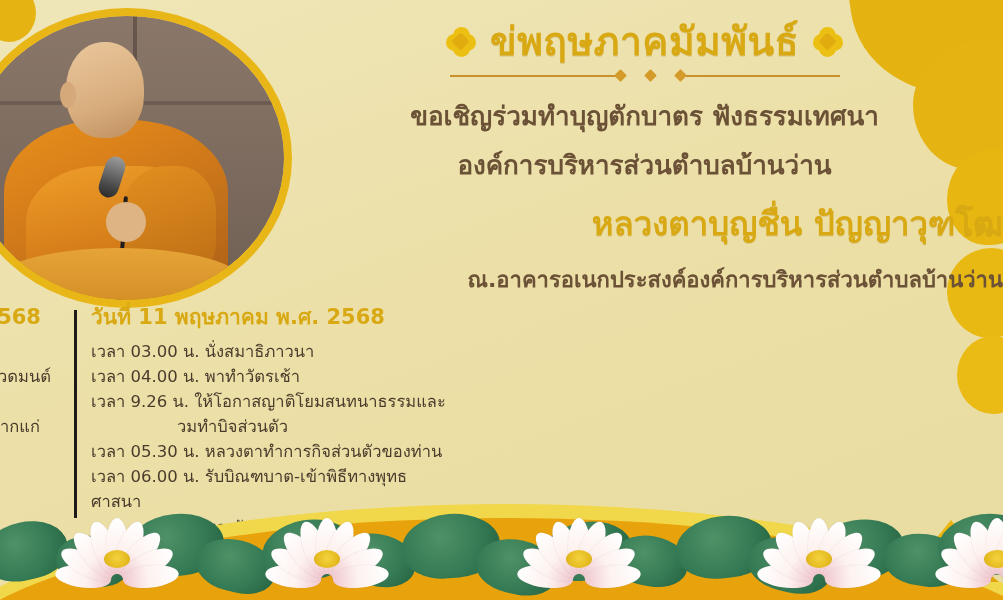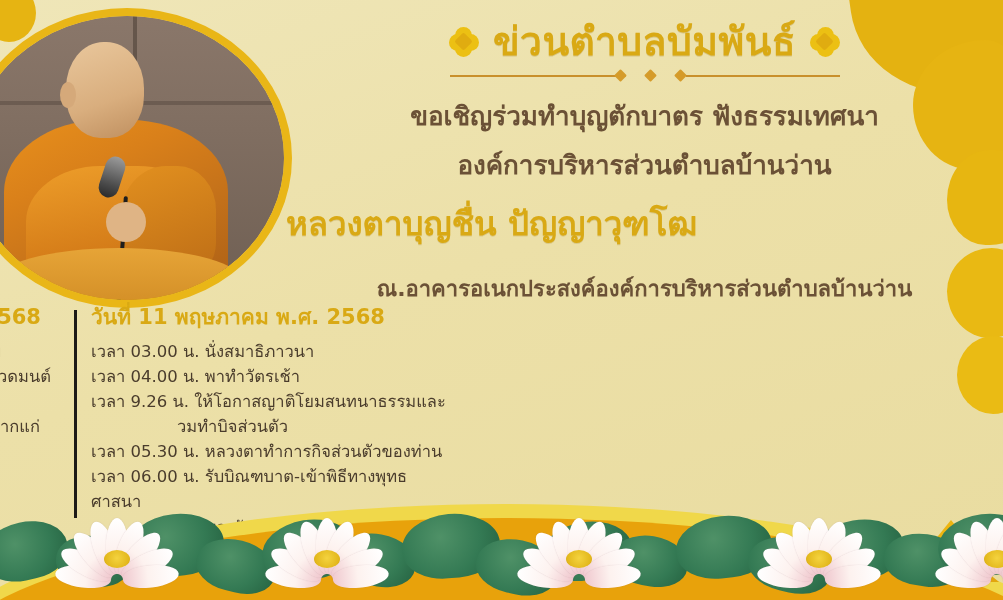--- a/index.html
+++ b/index.html
@@ -94,24 +94,24 @@
   .divider .ln.l{left:10px;width:168px;}
   .divider .ln.r{left:246px;width:154px;}
   .divider .dia{position:absolute;top:2px;width:9px;height:9px;background:#d59b2a;
       transform:rotate(45deg);border-radius:1px;}
   .divider .d1{left:176px;} .divider .d2{left:206px;} .divider .d3{left:236px;}
 
   .sub{margin:0;text-align:center;color:#6b5136;font-weight:bold;
       font-family:"DejaVu Sans","Liberation Sans",sans-serif;}
   .sub.s1{font-size:26px;margin-top:8px;}
   .sub.s2{font-size:26px;margin-top:12px;}
-  .name{margin:12px 0 0;text-align:left;font-size:33px;font-weight:bold;
+  .name{margin:12px 0 0;text-align:right;font-size:33px;font-weight:bold;
       color:#d9a914;font-family:"DejaVu Sans","Liberation Sans",sans-serif;
       text-shadow:0 1px 0 rgba(150,110,10,.2);}
-  .sub.s3{font-size:22px;margin-top:21px;}
+  .sub.s3{font-size:22px;margin-top:12px;text-align:right;}
   .agenda{margin:10px 0 0;text-align:center;font-size:23px;font-weight:bold;
       color:#d9a914;font-family:"DejaVu Sans","Liberation Sans",sans-serif;}
 
   
   .sched{position:absolute;left:4px;top:300px;width:1003px;display:flex;}
   .col{box-sizing:border-box;}
   .col.day1{width:352px;padding:0 8px 0 0;margin-left:-282px;}
   .vline{width:3px;background:#1d1a17;height:208px;margin:10px 14px 0 0;flex:none;}
   .col.day2{width:356px;}
   .dayhead{font-size:21px;font-weight:bold;color:#d9a914;margin:0 0 6px;
@@ -175,21 +175,21 @@
   <div class="content">
 
     <div class="titlerow">
       <span class="quat">
         <span class="q1"></span>
           <span class="q2"></span>
           <span class="q3"></span>
           <span class="q4"></span>
           <i></i>
       </span>
-      <h1 class="title">ข่วนตำบลบัมพันธ์</h1>
+      <h1 class="title">ข่พฤษภาคมัมพันธ์</h1>
       <span class="quat">
         <span class="q1"></span>
           <span class="q2"></span>
           <span class="q3"></span>
           <span class="q4"></span>
           <i></i>
       </span>
     </div>
 
     <div class="divider">

